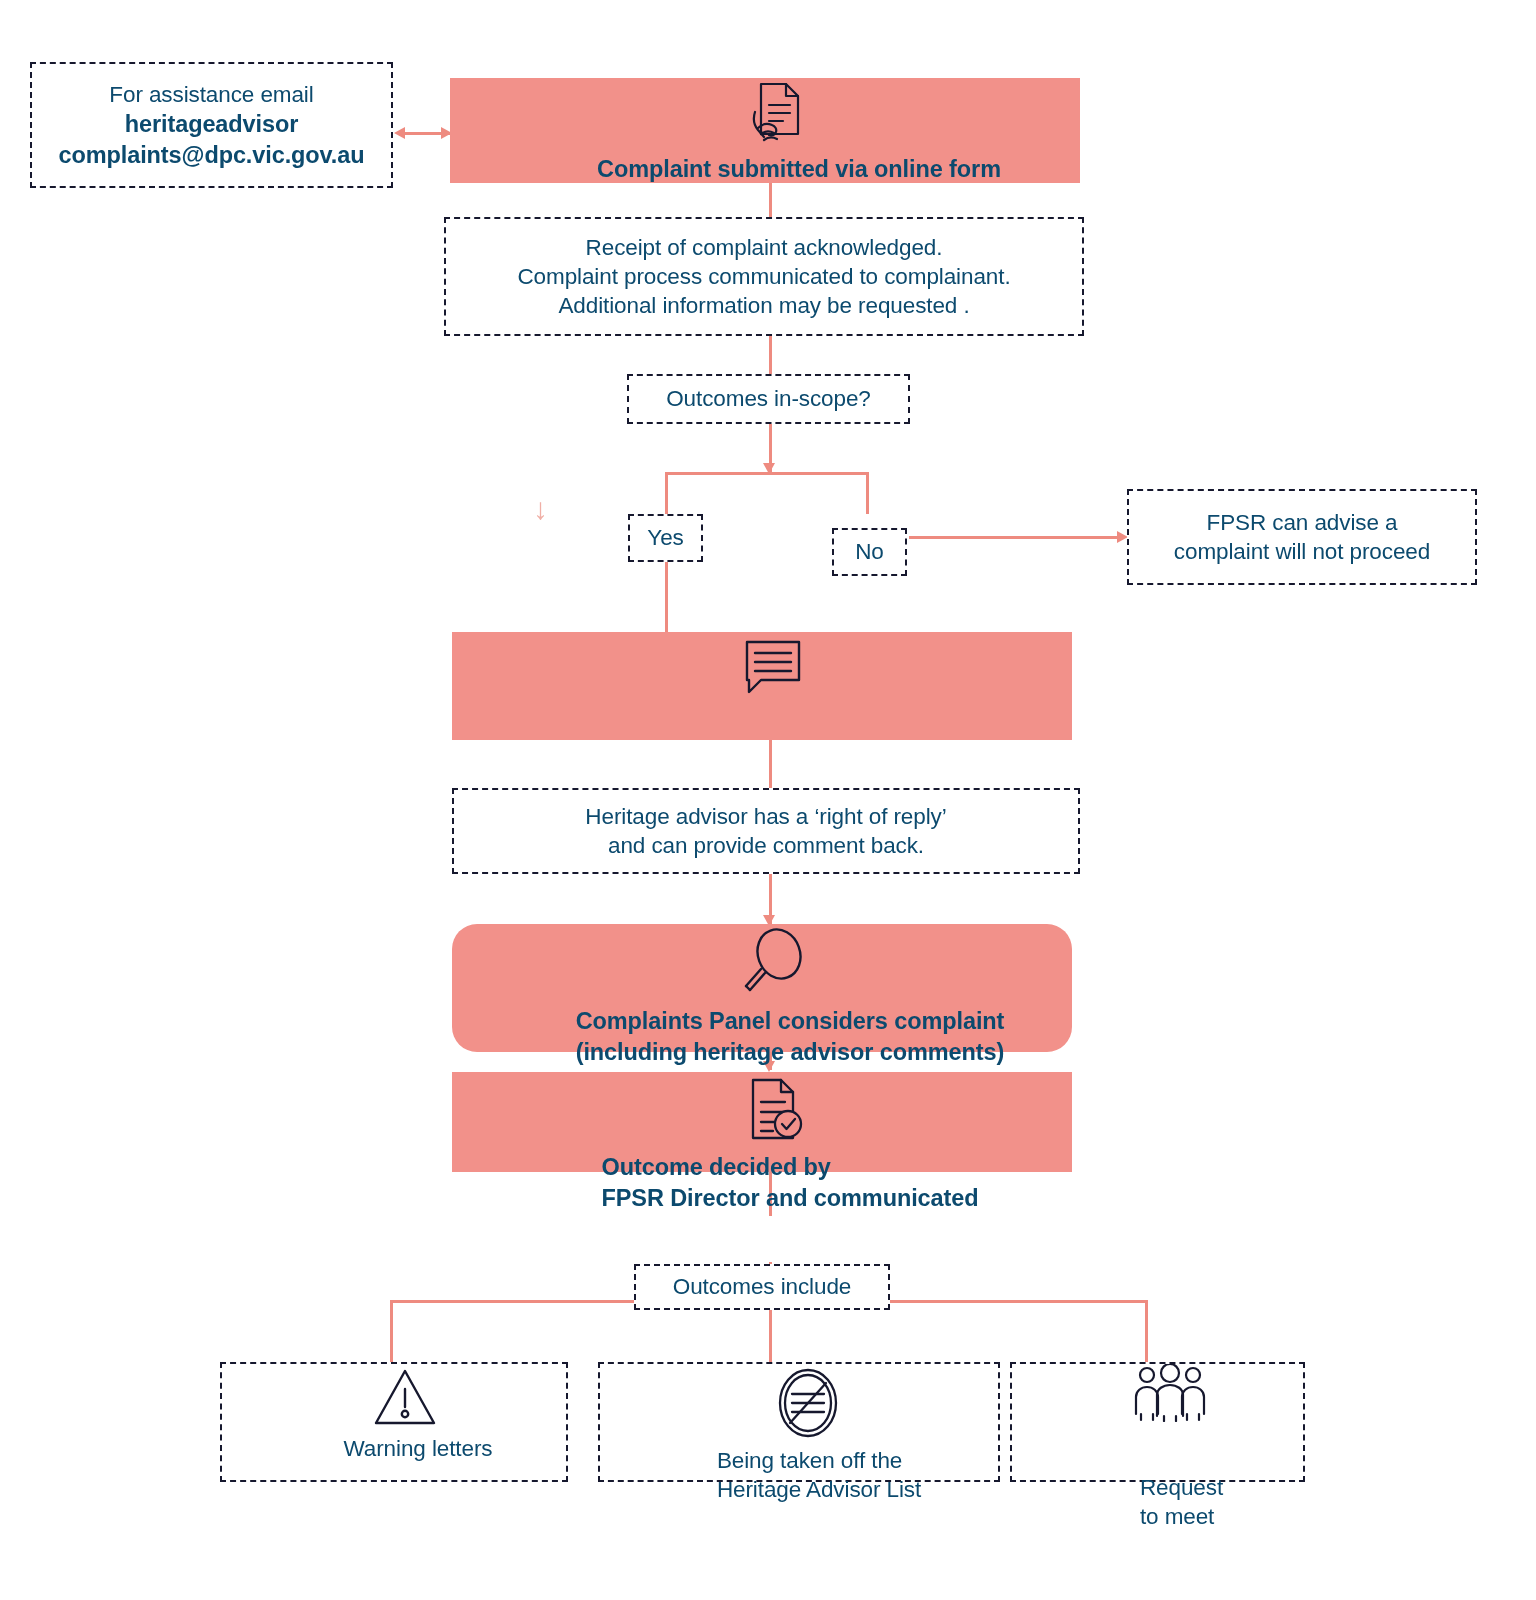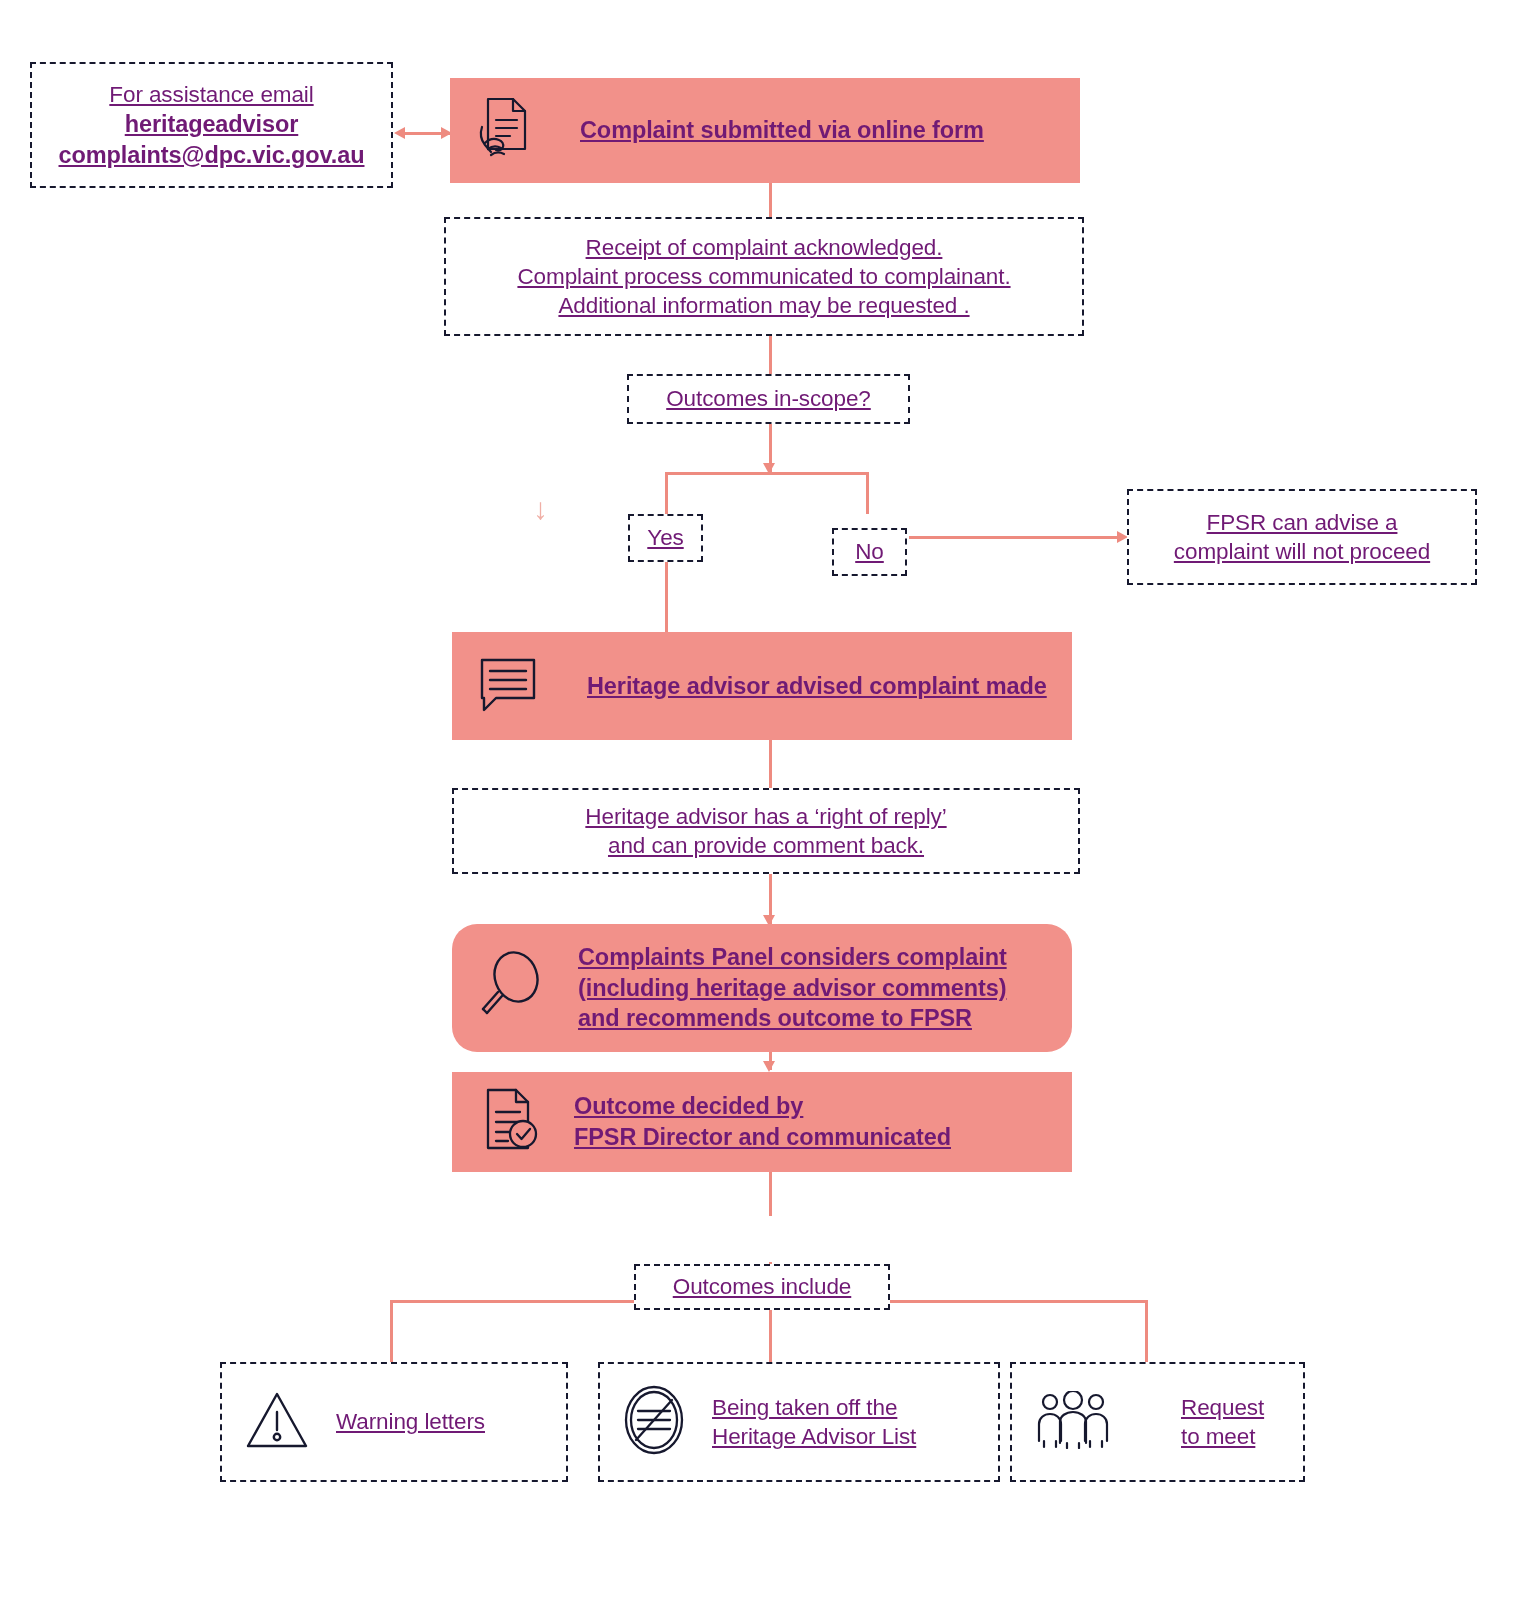--- a/index.html
+++ b/index.html
@@ -32,35 +32,34 @@
     border: none;
   }
   .dashed {
     background: #ffffff;
     border: 2.6px dashed #16182e;
   }
 
   .label {
     white-space: pre-line;
     line-height: 1.30;
-    color: #701a75;
-    text-decoration: underline;
+    color: #0c4a6e;
   }
   .lbl-bold {
     font-weight: bold;
     font-size: 23.5px;
     letter-spacing: -0.1px;
   }
   .lbl-plain {
     font-weight: normal;
     font-size: 22.5px;
     letter-spacing: -0.1px;
   }
   .center   { justify-content: center; text-align: center; }
-  .icon-row { justify-content: flex-start; }
+  .icon-row { justify-content: flex-start; flex-direction: column; }
 
   .icon {
     flex: 0 0 auto;
     display: block;
   }
 
   
   .conn {
     position: absolute;
     background: #EE8B80;
@@ -193,21 +192,20 @@
 
   <div class="node pink icon-row" style="left:452px; top:632px; width:620px; height:108px; padding-left:22px;">
     <span class="icon">
       <svg width="68" height="68" viewBox="0 0 68 68" fill="none" stroke="#16182e" stroke-width="2.4" stroke-linecap="round" stroke-linejoin="round">
         <path d="M8 10 H60 V48 H22 L10 60 V48 H8 Z"></path>
         <line x1="16" y1="21" x2="52" y2="21"></line>
         <line x1="16" y1="30" x2="52" y2="30"></line>
         <line x1="16" y1="39" x2="52" y2="39"></line>
       </svg>
     </span>
-    <span class="label lbl-bold" style="margin-left:45px;">Heritage advisor advised complaint made</span>
   </div>
 
   <div class="node dashed center" style="left:452px; top:788px; width:628px; height:86px; padding:4px 12px;">
     <span class="label lbl-plain">Heritage advisor has a ‘right of reply’
 and can provide comment back.</span>
   </div>
 
   <div class="node pink icon-row" style="left:452px; top:924px; width:620px; height:128px; padding-left:24px;border-radius:25px;">
     <span class="icon">
       <svg width="70" height="78" viewBox="0 0 70 78" fill="none" stroke="#16182e" stroke-width="2.4" stroke-linecap="round" stroke-linejoin="round">

